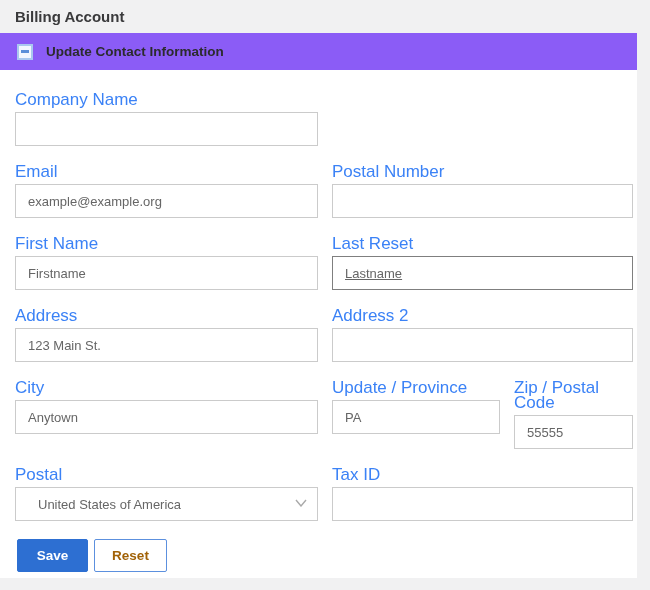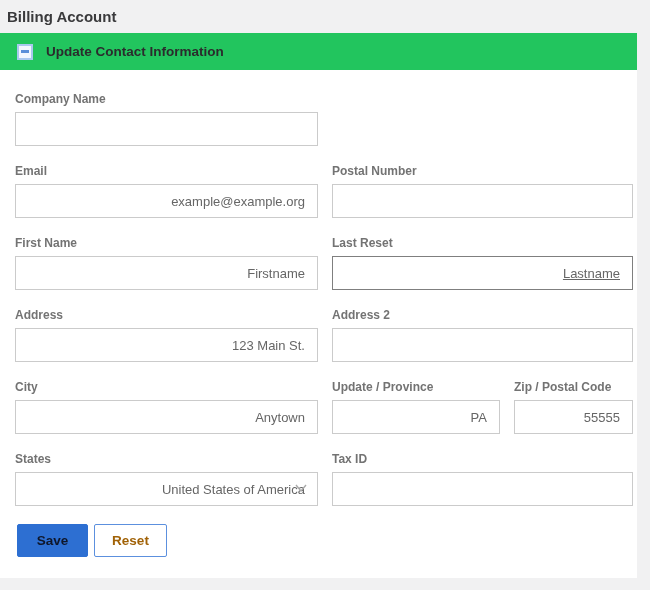--- a/index.html
+++ b/index.html
@@ -5,35 +5,35 @@
   * { margin: 0; padding: 0; box-sizing: border-box; }
   html, body { width: 650px; height: 590px; overflow: hidden; }
   body {
     background: #f1f1f2;
     font-family: "Liberation Sans", sans-serif;
   }
   .page-title-bar {
     height: 33px;
     display: flex;
     align-items: center;
-    padding-left: 7px;
+    padding-left: 15px;
   }
   .page-title {
     font-size: 15px;
     font-weight: bold;
     color: #3a3a3c;
   }
   .card {
     background: #ffffff;
     margin-right: 13px;
     height: 545px;
   }
   .card-header {
     height: 37px;
-    background: #22c55e;
+    background: #8b5cf6;
     display: flex;
     align-items: center;
     padding-left: 17px;
     gap: 13px;
   }
   .collapse-box {
     width: 16px;
     height: 16px;
     border: 2px solid #a9c8ef;
     background: #f2f7ff;
@@ -62,37 +62,36 @@
     grid-template-columns: 303px 301px;
     column-gap: 14px;
     margin-bottom: 18px;
     width: 618px;
   }
   .field-row.three-col {
     grid-template-columns: 303px 168px 119px;
   }
   .field-label {
     display: block;
-    font-size: 12px;
+    font-size: 17px;
     line-height: 15px;
-    font-weight: bold;
-    color: #737373;
+    font-weight: normal;
+    color: #3b82f6;
     margin-bottom: 5px;
   }
   .text-input {
     width: 100%;
     height: 34px;
     border: 1px solid #cbcbcb;
     background: #ffffff;
     padding: 0 12px;
     font-family: "Liberation Sans", sans-serif;
     font-size: 13px;
     color: #666666;
     border-radius: 0;
-    text-align: right;
   }
   .text-input:focus, .text-input.focused {
     outline: none;
     border-color: #7f7f7f;
     text-decoration: underline;
   }
   .select-wrap { position: relative; }
   select.text-input {
     -webkit-appearance: none;
     appearance: none;
@@ -115,21 +114,21 @@
     height: 33px;
     font-family: "Liberation Sans", sans-serif;
     font-size: 13.5px;
     font-weight: bold;
     border-radius: 2px;
     cursor: pointer;
   }
   .btn-save {
     width: 71px;
     background: #2d6fd2;
-    color: #0f172a;
+    color: #ffffff;
     border: 1px solid #2d6fd2;
   }
   .btn-reset {
     width: 73px;
     background: #ffffff;
     color: #a16207;
     border: 1px solid #5c90de;
   }
 </style>
 </head>
@@ -200,21 +199,21 @@
         <input class="text-input" value="PA" style="">
       </div>
       <div class="field">
         <label class="field-label">Zip / Postal Code</label>
         <input class="text-input" value="55555" style="">
       </div>
     </div>
 
     <div class="field-row">
       <div class="field">
-        <label class="field-label">States</label>
+        <label class="field-label">Postal</label>
         <div class="select-wrap">
           <select class="text-input"><option>United States of America</option></select>
           <svg class="chevron-icon" width="12" height="8" viewBox="0 0 12 8">
             <polyline points="1,1 6,7 11,1" fill="none" stroke="#a9a9a9" stroke-width="1.4"></polyline>
           </svg>
         </div>
       </div>
       <div class="field">
         <label class="field-label">Tax ID</label>
         <input class="text-input" value="" style="">

